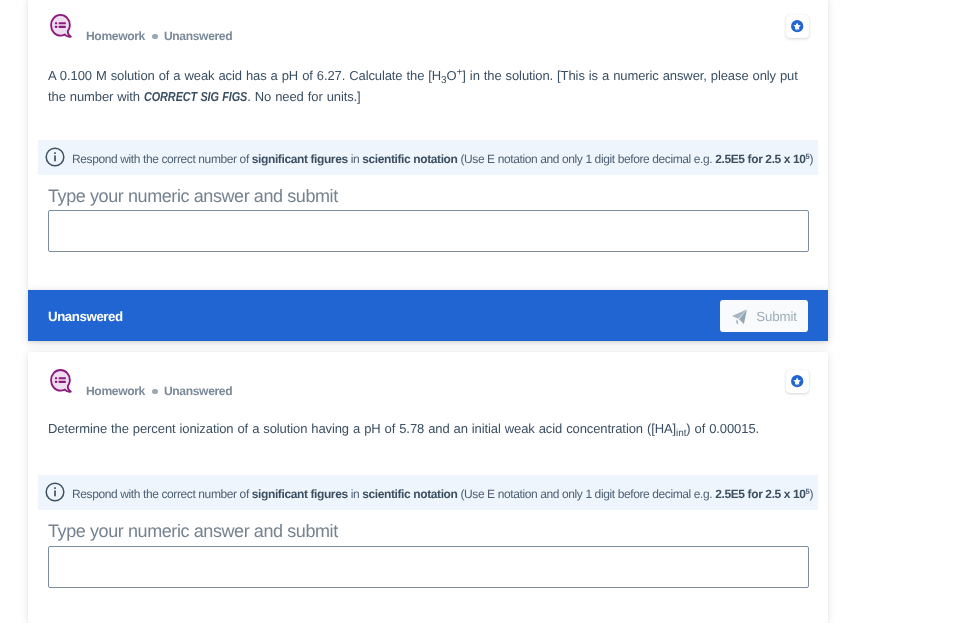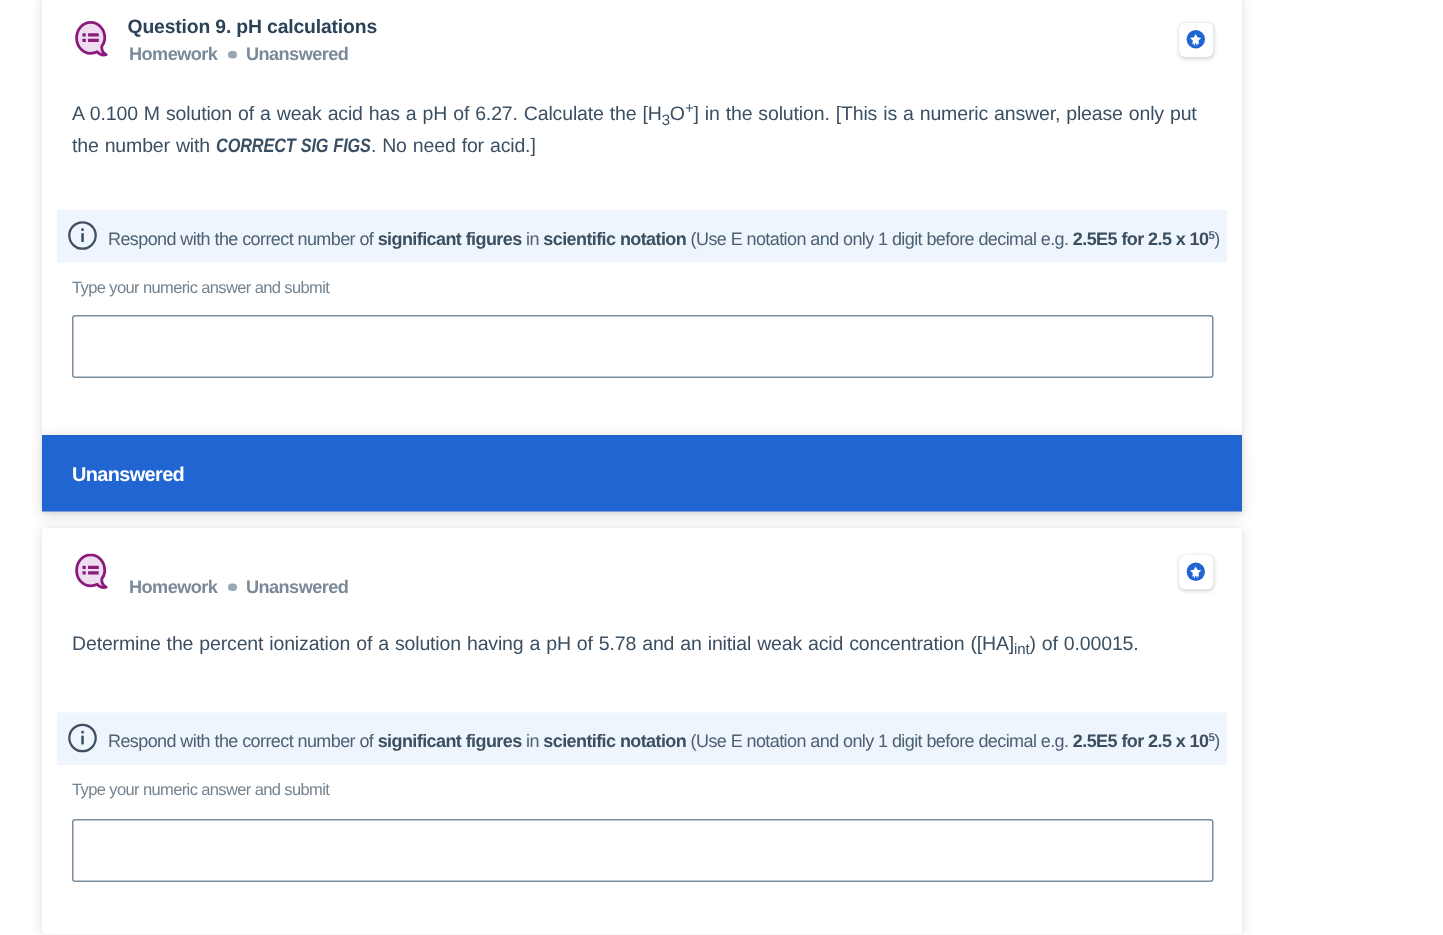--- a/index.html
+++ b/index.html
@@ -60,21 +60,21 @@
   .info-ico { position:absolute; left:7px; top:7px; width:20px; height:20px; }
   .info-txt {
     position:absolute; left:34px; top:0; height:26px;
     line-height:38px; font-size:12px; letter-spacing:-0.39px; color:#4d6074; white-space:nowrap;
   }
   .info-txt b { font-weight:bold; color:#3b4f61; }
   .info-txt sup { font-size:7.6px; top:-3.6px; }
 
   
   .ans-label {
-    position:absolute; left:20px; font-size:11px; letter-spacing:-0.41px; color:#74838f; white-space:nowrap;
+    position:absolute; left:20px; font-size:18px; letter-spacing:-0.41px; color:#74838f; white-space:nowrap;
   }
   .ans-box {
     position:absolute; left:20px; width:761px; height:42px;
     border:1px solid #7b8d9e; border-radius:2px; background:#ffffff;
     box-sizing:border-box; padding:0 10px;
     font-family:"Liberation Sans", sans-serif; font-size:13px; color:#33475b;
     outline:none;
   }
 
   
@@ -104,48 +104,55 @@
     <div class="q-head">
       <span class="q-icon">
         <svg viewBox="0 0 24 24" width="25" height="25">
           <path d="M20.95 10.8 C20.95 11.35 20.9 11.9 20.8 12.4 C20.55 13.8 19.95 15.1 19.1 16.15 C18.9 17.4 19.1 18.55 19.65 19.5 C20.15 20.4 20.95 21.15 21.9 21.6 C20.55 21.95 19.1 21.8 17.9 21.15 C17.25 20.8 16.65 20.3 16.2 19.7 C14.95 20.35 13.5 20.75 11.95 20.75 C6.95 20.75 2.95 16.3 2.95 10.8 C2.95 5.3 6.95 0.9 11.95 0.9 C16.95 0.9 20.95 5.3 20.95 10.8 Z" fill="#eeddf0" stroke="#8c1a7c" stroke-width="1.8" stroke-linejoin="round"></path>
           <rect x="10.25" y="7.85" width="6.9" height="2.1" rx="0.4" fill="#8c1a7c"></rect>
           <rect x="10.25" y="11.35" width="6.9" height="2.1" rx="0.4" fill="#8c1a7c"></rect>
           <rect x="6.7" y="7.85" width="2.1" height="2.1" rx="0.4" fill="#8c1a7c"></rect>
           <rect x="6.7" y="11.35" width="2.1" height="2.1" rx="0.4" fill="#8c1a7c"></rect>
         </svg>
       </span>
-      <div class="q-title">Question 9. pH calculations</div>
       <div class="q-sub">
         <span>Homework</span><span class="dot"></span><span>Unanswered</span>
       </div>
       <div class="star-btn">
         <svg viewBox="0 0 16 16" width="14.4" height="14.4">
           <circle cx="8" cy="8" r="6.8" fill="#2065d1"></circle>
           <path d="M7.9 4.0 L9.25 6.55 L12.1 6.95 L10.03 8.95 L10.4 11.75 L9.25 11.1 L9.25 12.4 L8.45 12.4 L8.45 11.15 L7.9 10.85 L7.35 11.15 L7.35 12.4 L6.55 12.4 L6.55 11.1 L5.4 11.75 L5.77 8.95 L3.7 6.95 L6.55 6.55 Z" fill="#ffffff"></path>
         </svg>
       </div>
     </div>
-    <div class="q-body" id="p1" style="top:68px;"><span>A 0.100 M solution of a weak acid has a pH of 6.27.  Calculate the [H</span><sub>3</sub><span>O</span><sup>+</sup><span>] in the solution. [This is a numeric answer, please only put the number with </span><i>CORRECT SIG FIGS</i><span>. No need for acid.]</span></div>
+    <div class="q-body" id="p1" style="top:68px;"><span>A 0.100 M solution of a weak acid has a pH of 6.27.  Calculate the [H</span><sub>3</sub><span>O</span><sup>+</sup><span>] in the solution. [This is a numeric answer, please only put the number with </span><i>CORRECT SIG FIGS</i><span>. No need for units.]</span></div>
     <div class="info-band" id="ib1" style="top:143px;">
       <span class="info-ico">
         <svg viewBox="0 0 19 19" width="20" height="20">
           <circle cx="9.5" cy="9.5" r="8.35" fill="none" stroke="#3e5062" stroke-width="1.45"></circle>
           <rect x="8.72" y="8.0" width="1.6" height="5.6" fill="#3e5062"></rect>
           <rect x="8.72" y="5.0" width="1.6" height="1.6" fill="#3e5062"></rect>
         </svg>
       </span>
       <span class="info-txt" id="it1"><span>Respond with the correct number of </span><b>significant figures</b><span> in </span><b>scientific notation</b><span> (Use E notation and only 1 digit before decimal e.g. </span><b>2.5E5 for 2.5 x 10</b><sup style="font-weight: bold;">5</sup><span>)</span></span>
     </div>
     <div class="ans-label" style="top:189px;">Type your numeric answer and submit</div>
     <input class="ans-box" type="text" style="top: 213px;" value="">
   </div>
 
   <div class="foot" style="top:290px;">
     <div class="foot-label">Unanswered</div>
+    <div class="submit-btn">
+      <svg viewBox="0 0 17 17" width="17" height="17">
+        <path d="M15.7 1.4 L1.0 7.9 L7.3 10.8 Z" fill="#a5b5c2"></path>
+        <path d="M15.9 1.4 L8.0 11.3 L12.9 16.1 Z" fill="#93a5b4"></path>
+        <path d="M5.2 11.9 L7.0 12.7 L7.0 16.8 L5.2 14.6 Z" fill="#a5b5c2"></path>
+      </svg>
+      <span>Submit</span>
+    </div>
   </div>
 
   <div class="card" id="card2" style="top:352px; height:271px;">
     <div class="q-head">
       <span class="q-icon">
         <svg viewBox="0 0 24 24" width="25" height="25">
           <path d="M20.95 10.8 C20.95 11.35 20.9 11.9 20.8 12.4 C20.55 13.8 19.95 15.1 19.1 16.15 C18.9 17.4 19.1 18.55 19.65 19.5 C20.15 20.4 20.95 21.15 21.9 21.6 C20.55 21.95 19.1 21.8 17.9 21.15 C17.25 20.8 16.65 20.3 16.2 19.7 C14.95 20.35 13.5 20.75 11.95 20.75 C6.95 20.75 2.95 16.3 2.95 10.8 C2.95 5.3 6.95 0.9 11.95 0.9 C16.95 0.9 20.95 5.3 20.95 10.8 Z" fill="#eeddf0" stroke="#8c1a7c" stroke-width="1.8" stroke-linejoin="round"></path>
           <rect x="10.25" y="7.85" width="6.9" height="2.1" rx="0.4" fill="#8c1a7c"></rect>
           <rect x="10.25" y="11.35" width="6.9" height="2.1" rx="0.4" fill="#8c1a7c"></rect>
           <rect x="6.7" y="7.85" width="2.1" height="2.1" rx="0.4" fill="#8c1a7c"></rect>

